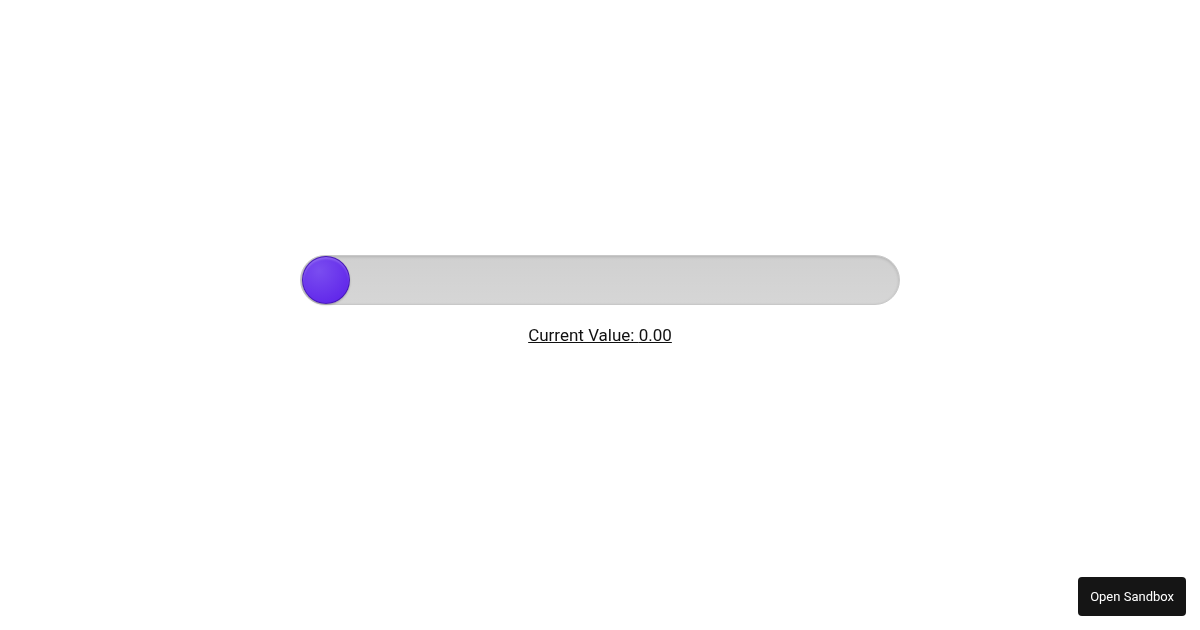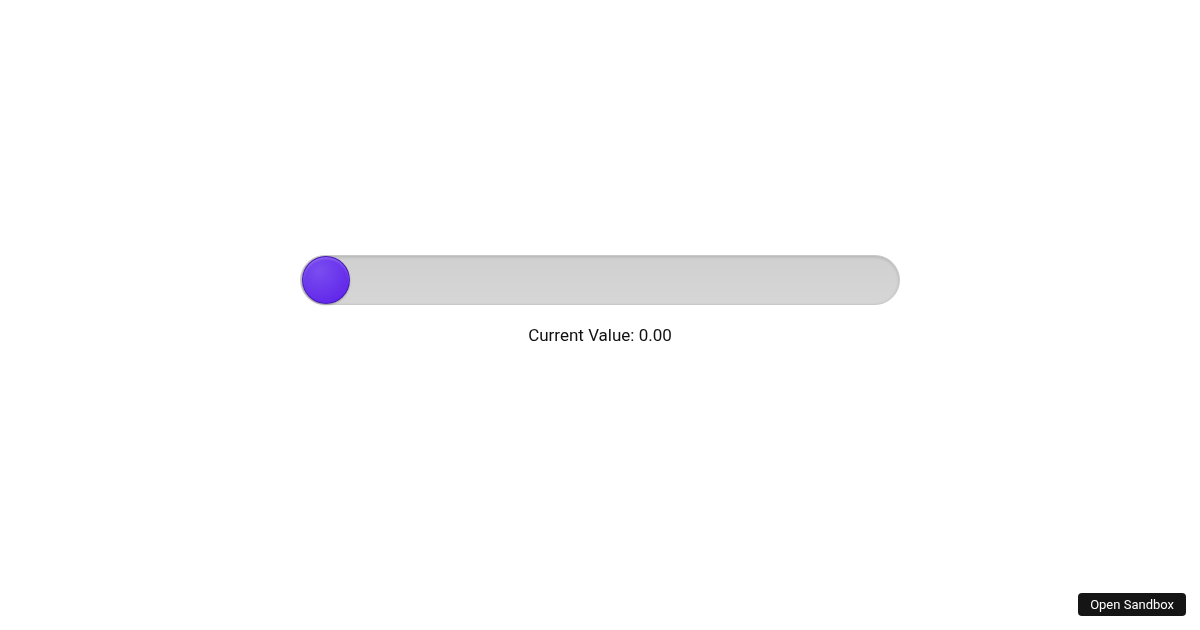--- a/index.html
+++ b/index.html
@@ -42,29 +42,30 @@
       top: 0;
       left: 0;
       transform: translate(1px, 0);
       box-shadow: 0 1px 2px rgba(0,0,0,0.25), inset 0 2px 2px rgba(255,255,255,0.2);
       cursor: grab;
     }
     .value-label {
       margin-top: 20px;
       font-size: 17px;
       color: #111;
+      text-decoration: underline;
     }
     .sandbox-button {
       position: absolute;
       bottom: 14px;
       right: 14px;
       background: #151515;
       color: #ffffff;
       font-size: 13px;
-      padding: 4px 12px;
+      padding: 12px 12px;
       border-radius: 4px;
       border: none;
       cursor: pointer;
       font-family: inherit;
     }
   </style>
 </head>
 <body>
 
 <div class="container">

